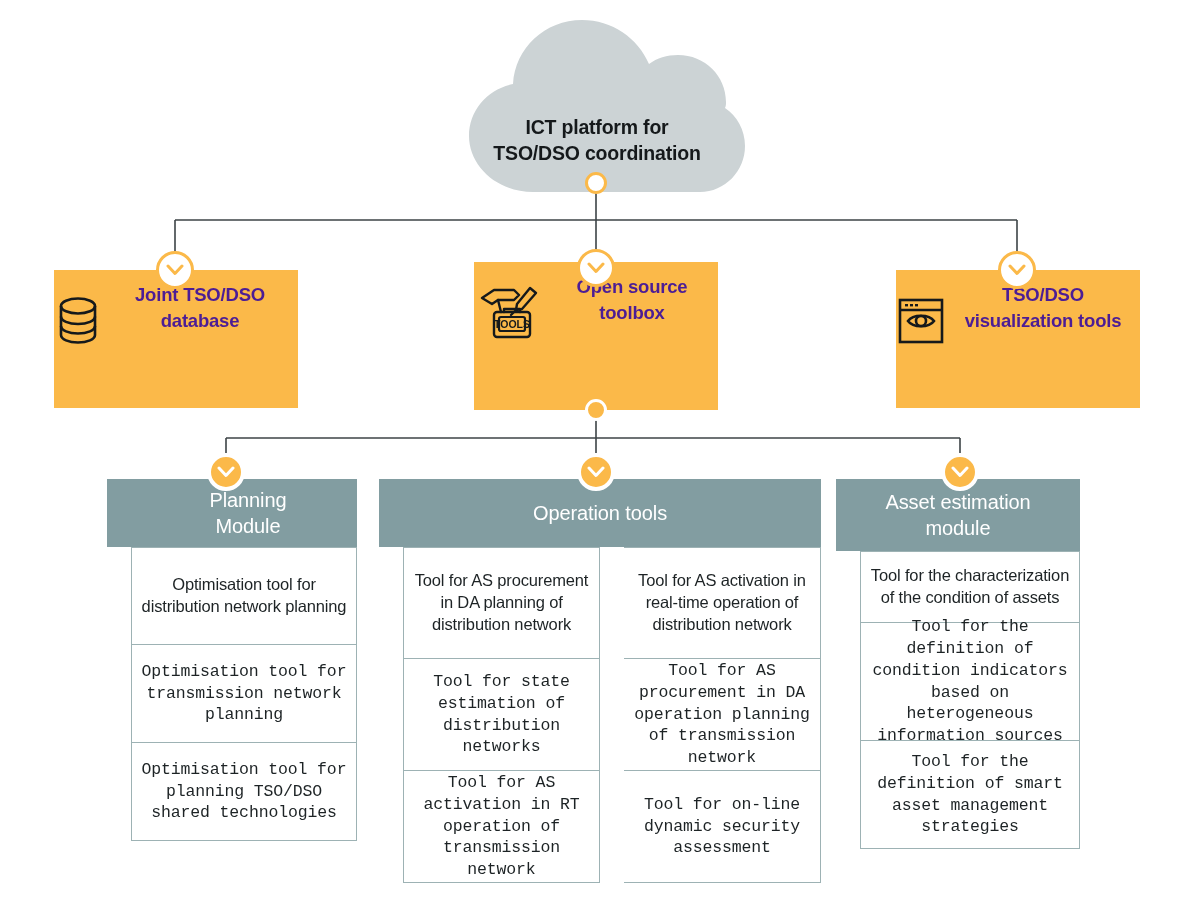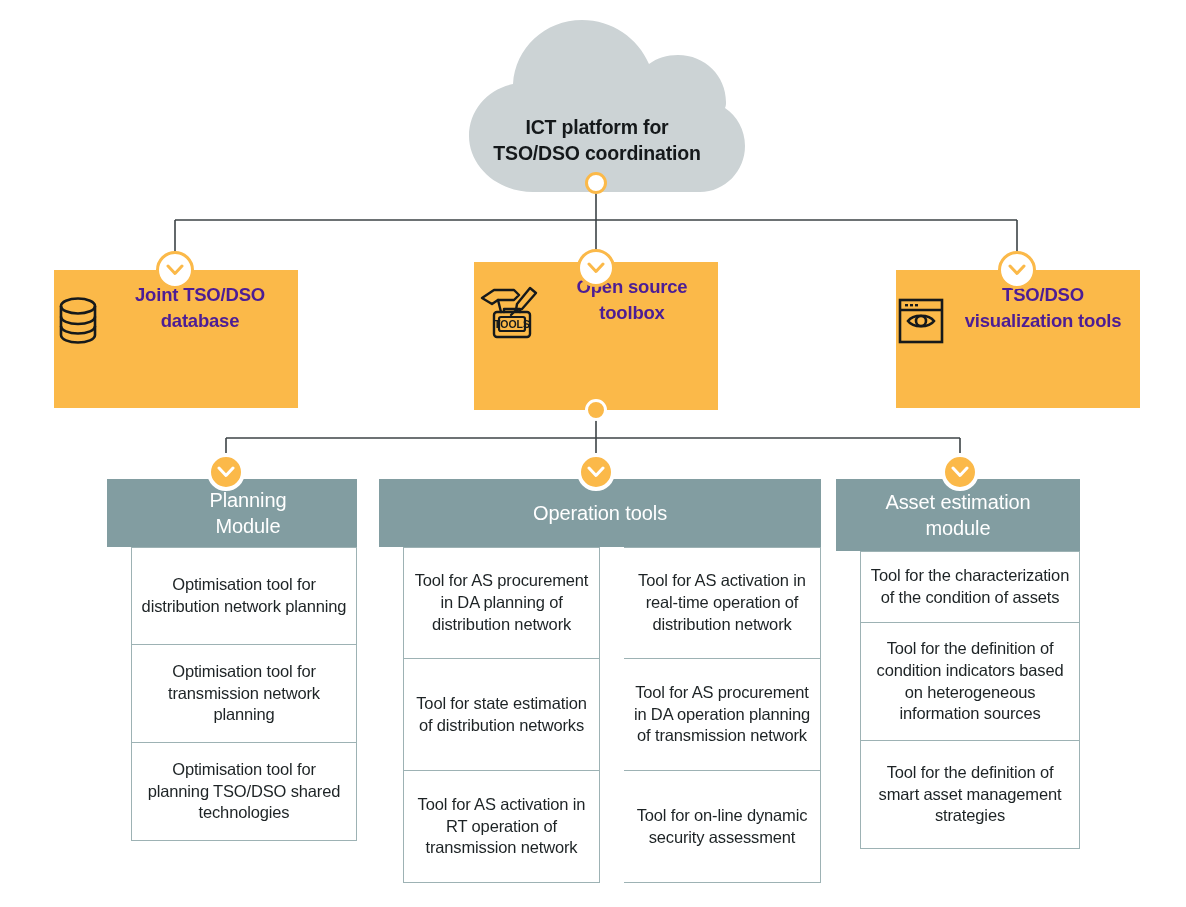--- a/index.html
+++ b/index.html
@@ -175,21 +175,21 @@
     align-items: center;
     justify-content: center;
     text-align: center;
     font-size: 16.5px;
     color: #1d2325;
     line-height: 1.33;
     letter-spacing: -0.15px;
     padding: 6px 8px;
   }
   .mod-col + .mod-col .cell { border-left: none; }
-  .cell + .cell { border-top: none; }
+  .cell + .cell { border-top: none; font-family: Liberation Mono, monospace; }
 
   #mod-planning { left: 95px;  top: 479px; width: 250px; }
   #mod-planning .mod-head { height: 68px; padding-left: 40px; }
   #mod-planning .cell { height: 98px; }
 
   #mod-operation { left: 367px; top: 479px; width: 442px; }
   #mod-operation .mod-head { height: 68px; }
   #mod-operation .cell { height: 112px; }
 
   #mod-asset { left: 824px; top: 479px; width: 244px; }

